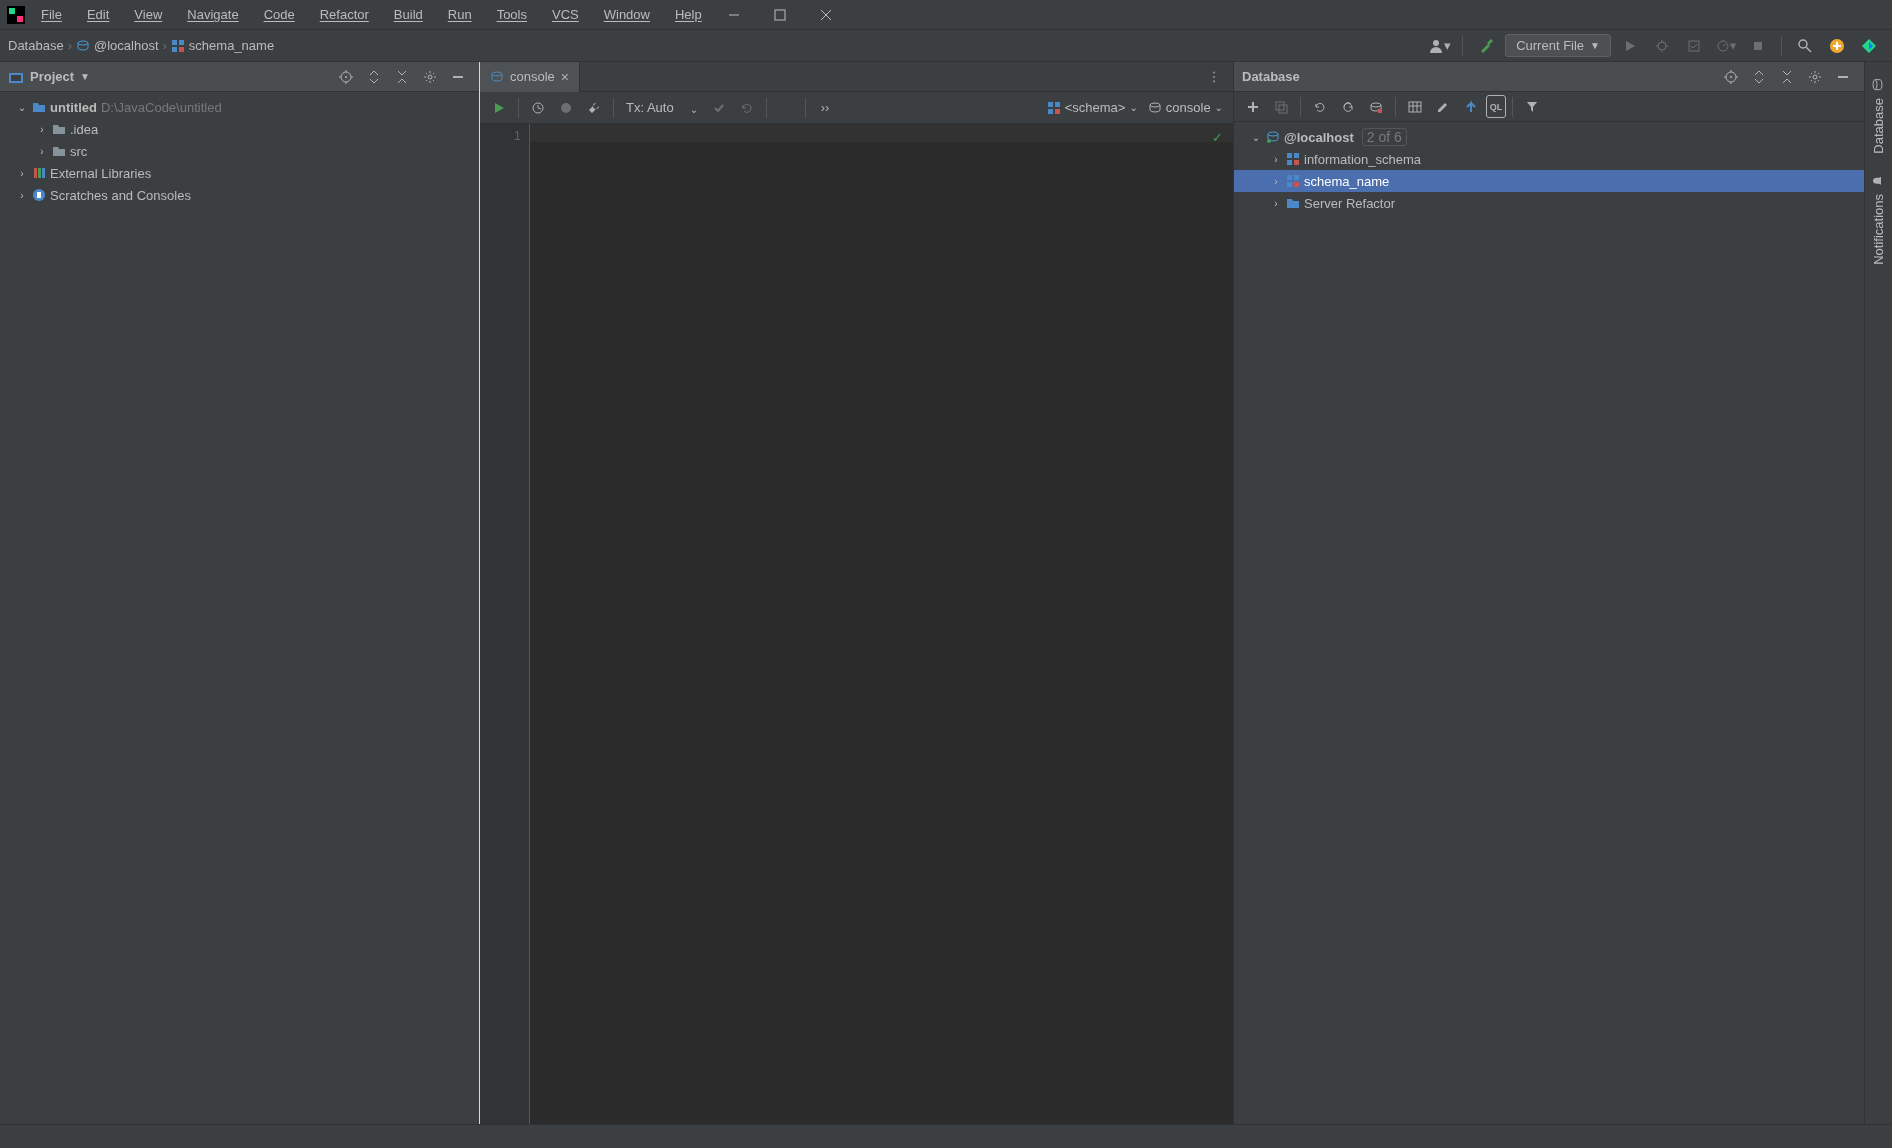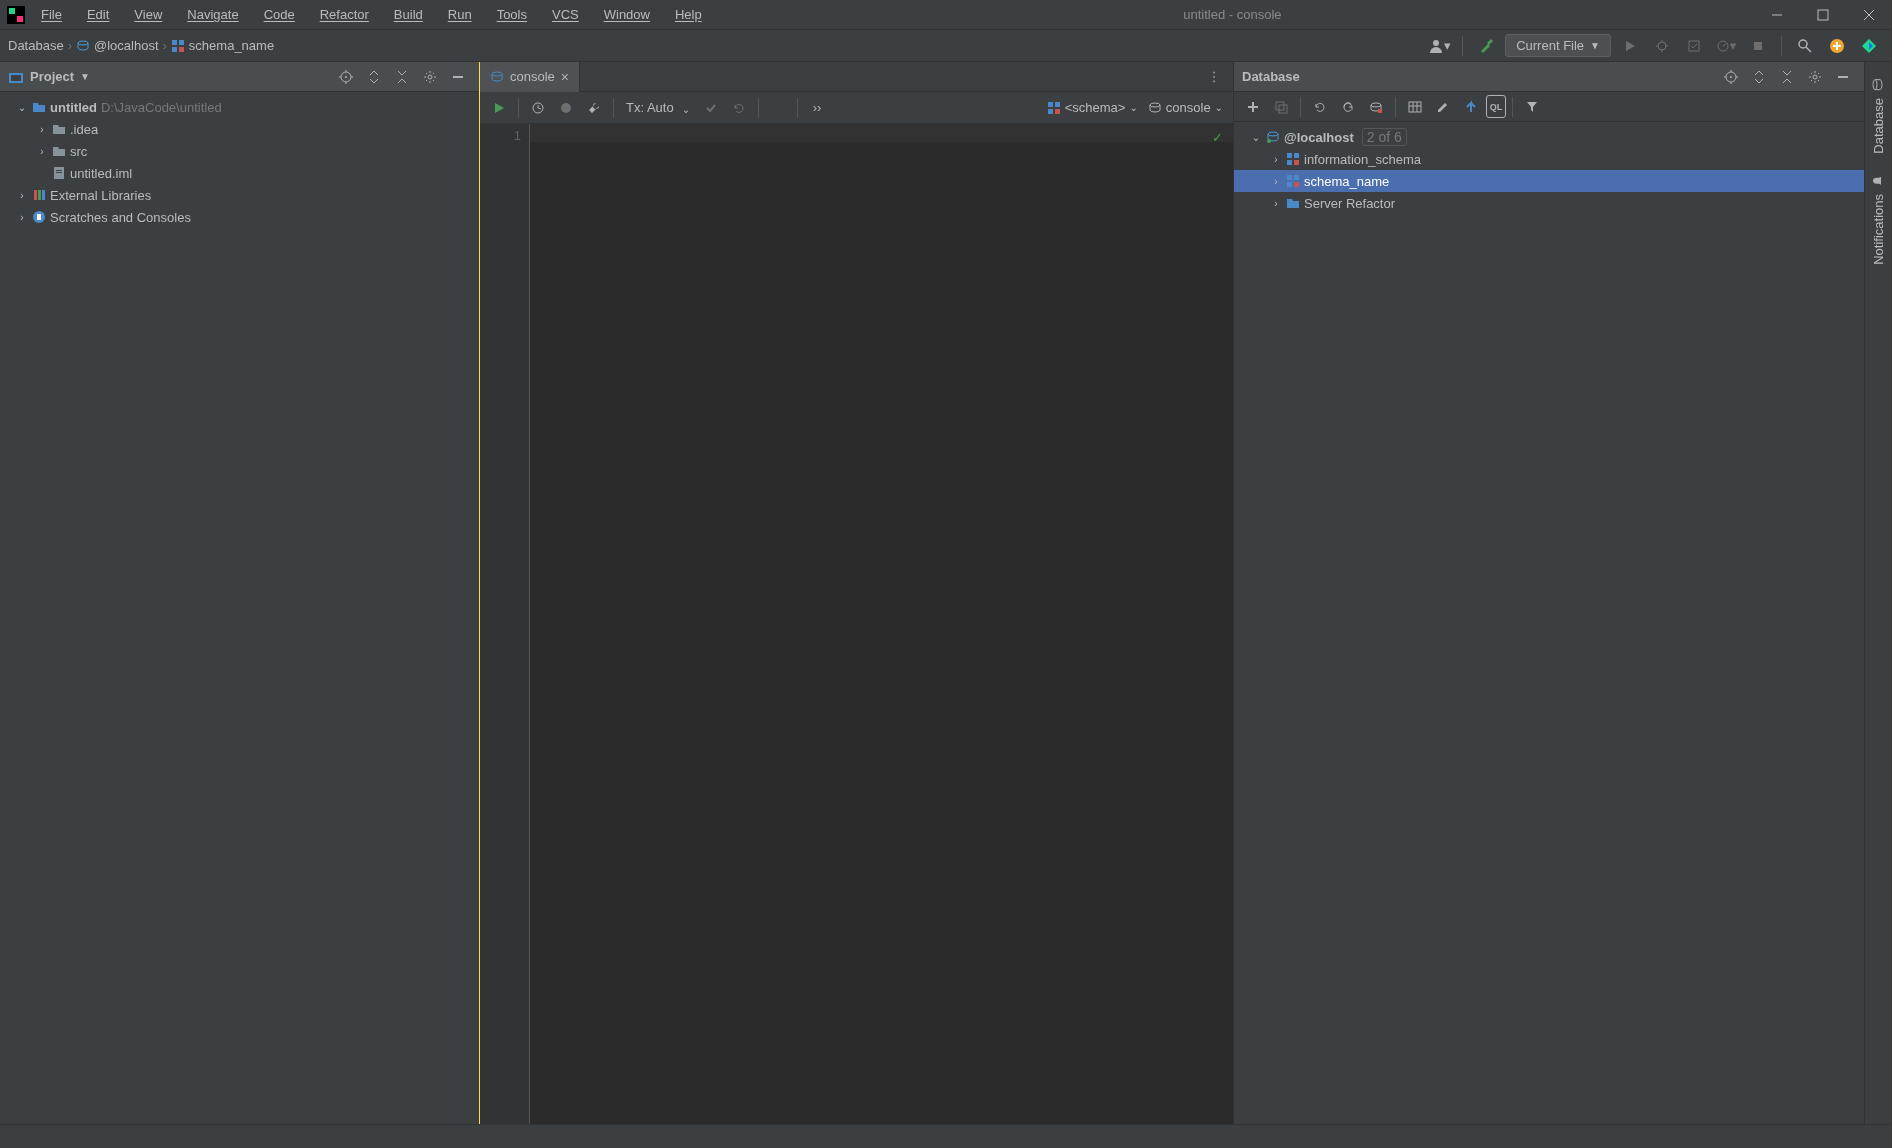--- a/index.html
+++ b/index.html
@@ -42,21 +42,21 @@
 .code { flex:1; background:#2b2b2b; position:relative; }
 .code-line { height:18px; }
 .code-line.current { background:#323232; }
 .check-mark { position:absolute; top:6px; right:10px; color:#499c54; }
 .db-panel { width:630px; background:#3c3f41; display:flex; flex-direction:column; }
 .db-toolbar { height:30px; display:flex; align-items:center; padding:0 6px; gap:2px; border-bottom:1px solid #323232; }
 .right-rail { width:28px; background:#3c3f41; border-left:1px solid #323232; display:flex; flex-direction:column; align-items:center; padding-top:8px; gap:4px; }
 .rail-item { writing-mode:vertical-rl; transform:rotate(180deg); padding:8px 4px; color:#bbbbbb; cursor:pointer; display:flex; align-items:center; gap:6px; }
 .statusbar { height:24px; background:#3c3f41; border-top:1px solid #323232; display:flex; align-items:center; padding:0 8px; color:#bbbbbb; }
 svg { display:block; }
-.tx-combo { display:flex; align-items:flex-end; gap:8px; padding:0 6px; color:#bbbbbb; cursor:pointer; }
+.tx-combo { display:flex; align-items:flex-end; gap:16px; padding:0 6px; color:#bbbbbb; cursor:pointer; }
 .schema-combo { display:flex; align-items:center; gap:4px; color:#bbbbbb; cursor:pointer; padding:0 4px;}
 .u { text-decoration:underline; text-underline-offset:2px; }
 </style>
 </head>
 <body>
 
 <div class="titlebar">
   <div class="logo">
     <svg width="18" height="18" viewBox="0 0 18 18">
         <rect width="18" height="18" fill="#000"></rect>
@@ -71,21 +71,20 @@
     <div class="menu"><span class="u">Navigate</span></div>
     <div class="menu"><span class="u">Code</span></div>
     <div class="menu"><span class="u">Refactor</span></div>
     <div class="menu"><span class="u">Build</span></div>
     <div class="menu"><span class="u">Run</span></div>
     <div class="menu"><span class="u">Tools</span></div>
     <div class="menu"><span class="u">VCS</span></div>
     <div class="menu"><span class="u">Window</span></div>
     <div class="menu"><span class="u">Help</span></div>
   </div>
-  <div class="titlebar-center">untitled - console</div>
   <div class="win-controls">
     <div class="win-btn">
         <svg width="12" height="12">
           <line x1="1" y1="6" x2="11" y2="6" stroke="#bbbbbb" stroke-width="1"></line>
         </svg>
       </div>
     <div class="win-btn">
         <svg width="12" height="12">
           <rect x="1" y="1" width="10" height="10" fill="none" stroke="#bbbbbb" stroke-width="1"></rect>
         </svg>
@@ -256,29 +255,20 @@
       </div>
       <div class="tree-row">
         <span class="indent" style="width:26px"></span>
           <span class="arrow">›</span>
         <svg width="14" height="12">
             <path d="M1 2 h5 l1 2 h6 v7 h-12 z" fill="#87939a"></path>
           </svg>
         <span>src</span>
       </div>
       <div class="tree-row">
-        <span class="indent" style="width:42px"></span>
-        <svg width="14" height="14">
-            <rect x="2" y="1" width="10" height="12" fill="#87939a"></rect>
-            <rect x="4" y="4" width="6" height="1" fill="#3c3f41"></rect>
-            <rect x="4" y="6" width="6" height="1" fill="#3c3f41"></rect>
-          </svg>
-        <span>untitled.iml</span>
-      </div>
-      <div class="tree-row">
         <span class="indent" style="width:6px"></span>
           <span class="arrow">›</span>
         <svg width="14" height="14">
             <rect x="2" y="2" width="3" height="10" fill="#c75450"></rect>
             <rect x="6" y="2" width="3" height="10" fill="#499c54"></rect>
             <rect x="10" y="2" width="3" height="10" fill="#4a88c7"></rect>
           </svg>
         <span>External Libraries</span>
       </div>
       <div class="tree-row">

